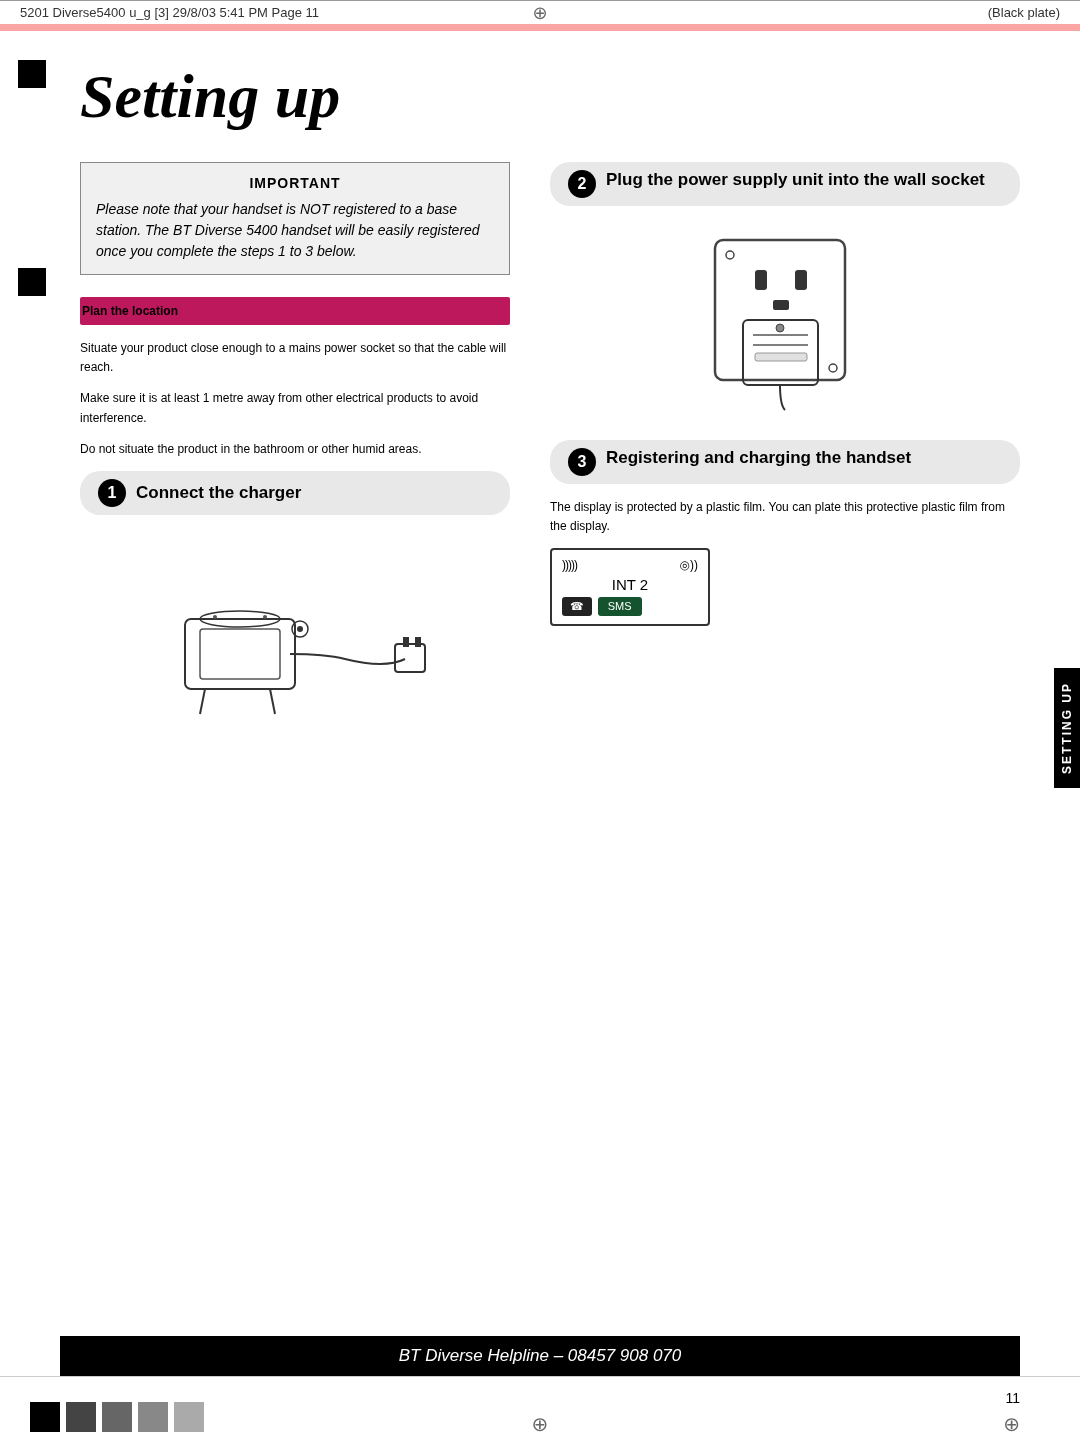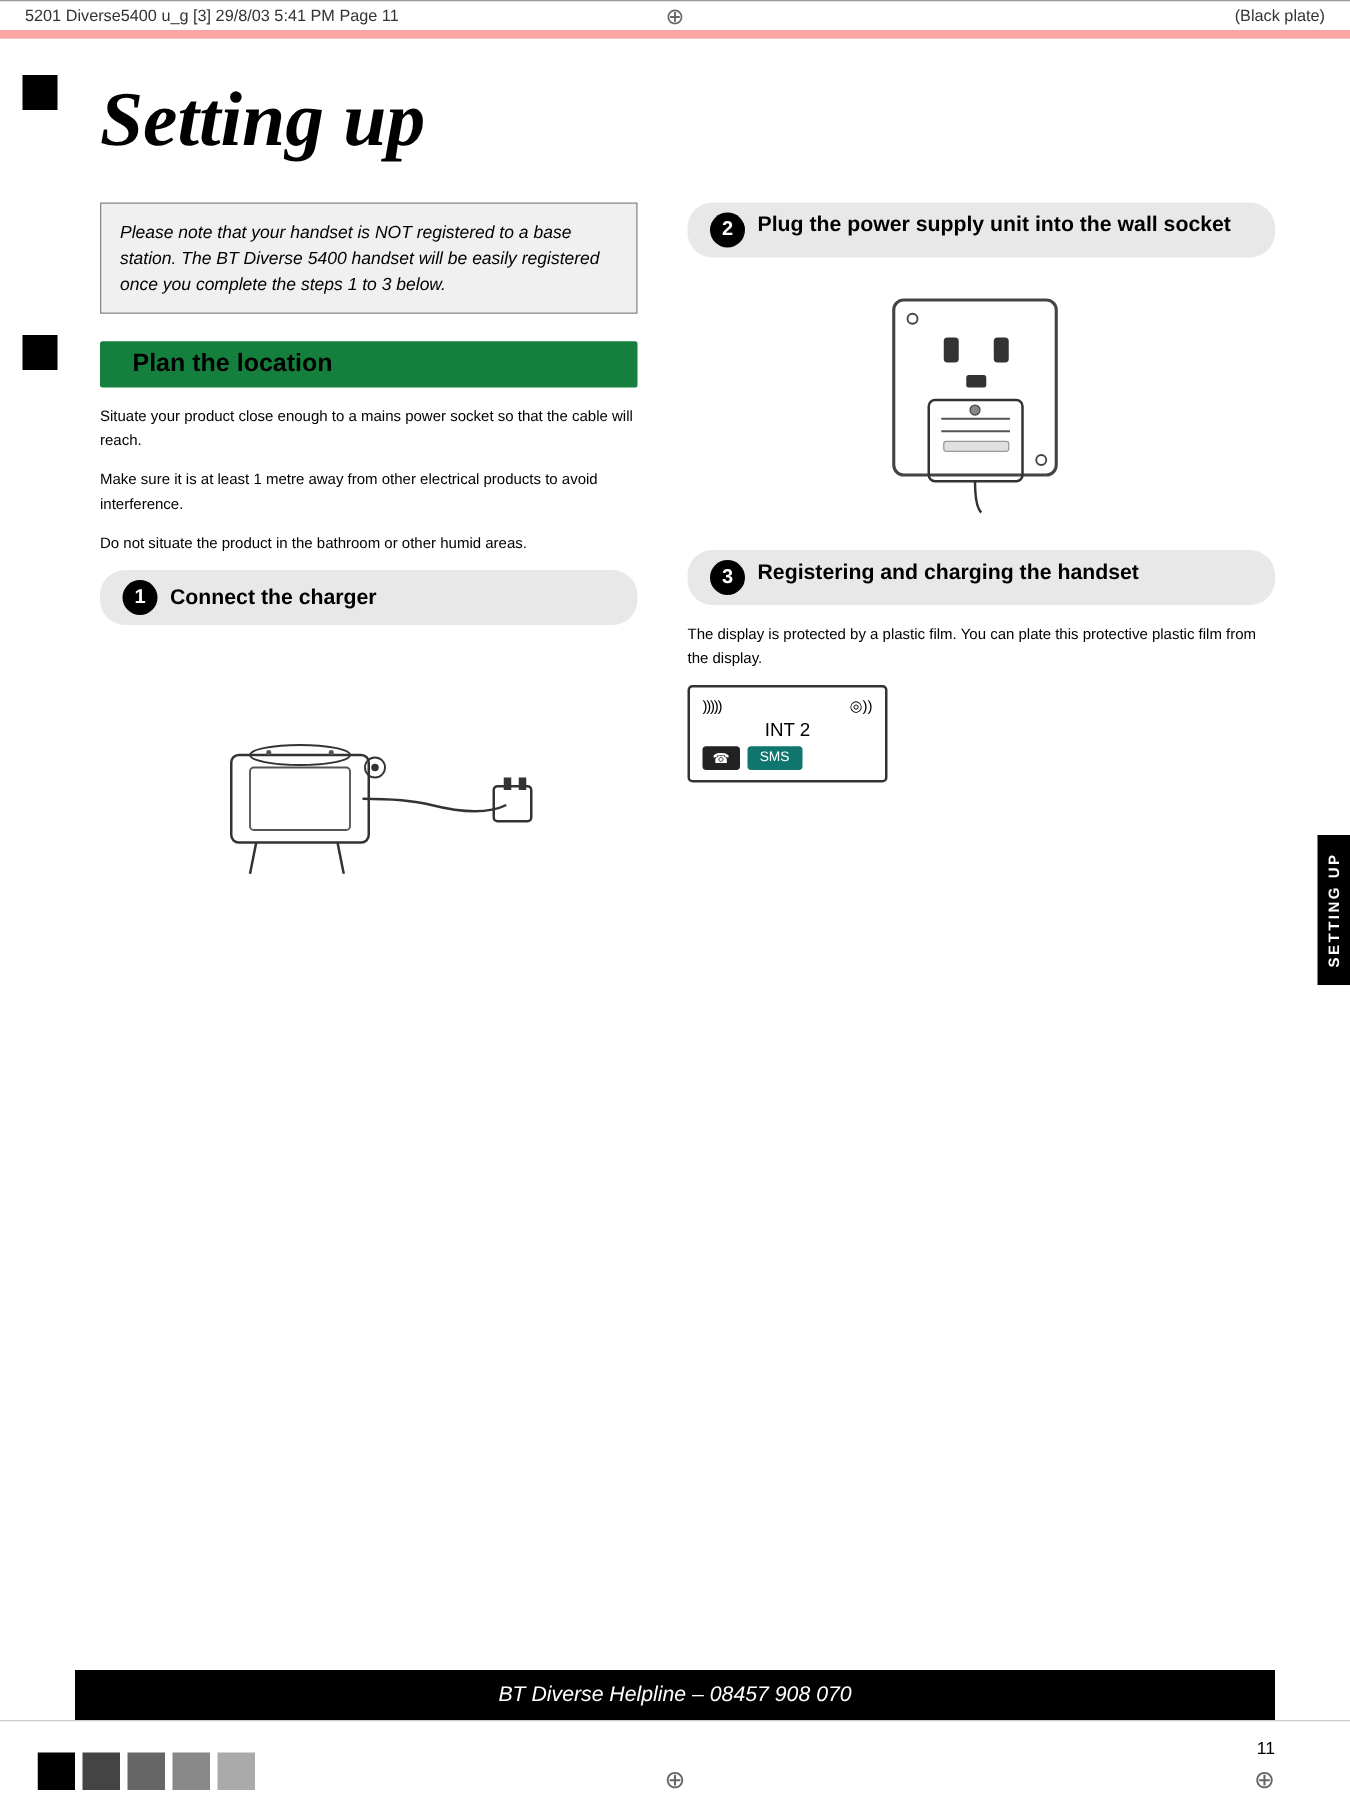--- a/index.html
+++ b/index.html
@@ -94,24 +94,24 @@
       letter-spacing: 1px;
     }
     .important-text {
       font-style: italic;
       font-size: 14px;
       line-height: 1.5;
     }
 
     
     .section-header {
-      background: #15803d;
-      padding: 7px 26px;
-      font-weight: bold;
-      font-size: 20px;
+      background: #be185d;
+      padding: 7px 2px;
+      font-weight: bold;
+      font-size: 12px;
       margin-bottom: 14px;
       border-radius: 2px;
     }
 
     .body-text {
       font-size: 12px;
       line-height: 1.6;
       margin-bottom: 12px;
     }
 
@@ -190,21 +190,21 @@
       margin-top: 4px;
     }
     .handset-btn-green {
       background: #222;
       color: #fff;
       border-radius: 3px;
       padding: 3px 8px;
       font-size: 11px;
     }
     .handset-btn-sms {
-      background: #0f766e;
+      background: #14532d;
       color: #fff;
       border-radius: 3px;
       padding: 3px 10px;
       font-size: 11px;
     }
 
     
     .helpline-bar {
       position: absolute;
       bottom: 80px;
@@ -304,20 +304,21 @@
 
 <div class="page-content">
 
   <h1 class="page-title">Setting up</h1>
 
   <div class="two-col">
 
     <div class="col-left">
 
       <div class="important-box">
+        <div class="important-title">IMPORTANT</div>
         <div class="important-text">Please note that your handset is NOT registered to a base station. The BT Diverse 5400 handset will be easily registered once you complete the steps 1 to 3 below.</div>
       </div>
 
       <div class="section-header">Plan the location</div>
       <p class="body-text">Situate your product close enough to a mains power socket so that the cable will reach.</p>
       <p class="body-text">Make sure it is at least 1 metre away from other electrical products to avoid interference.</p>
       <p class="body-text">Do not situate the product in the bathroom or other humid areas.</p>
 
       <div class="step-box">
         <div class="step-number">1</div>

